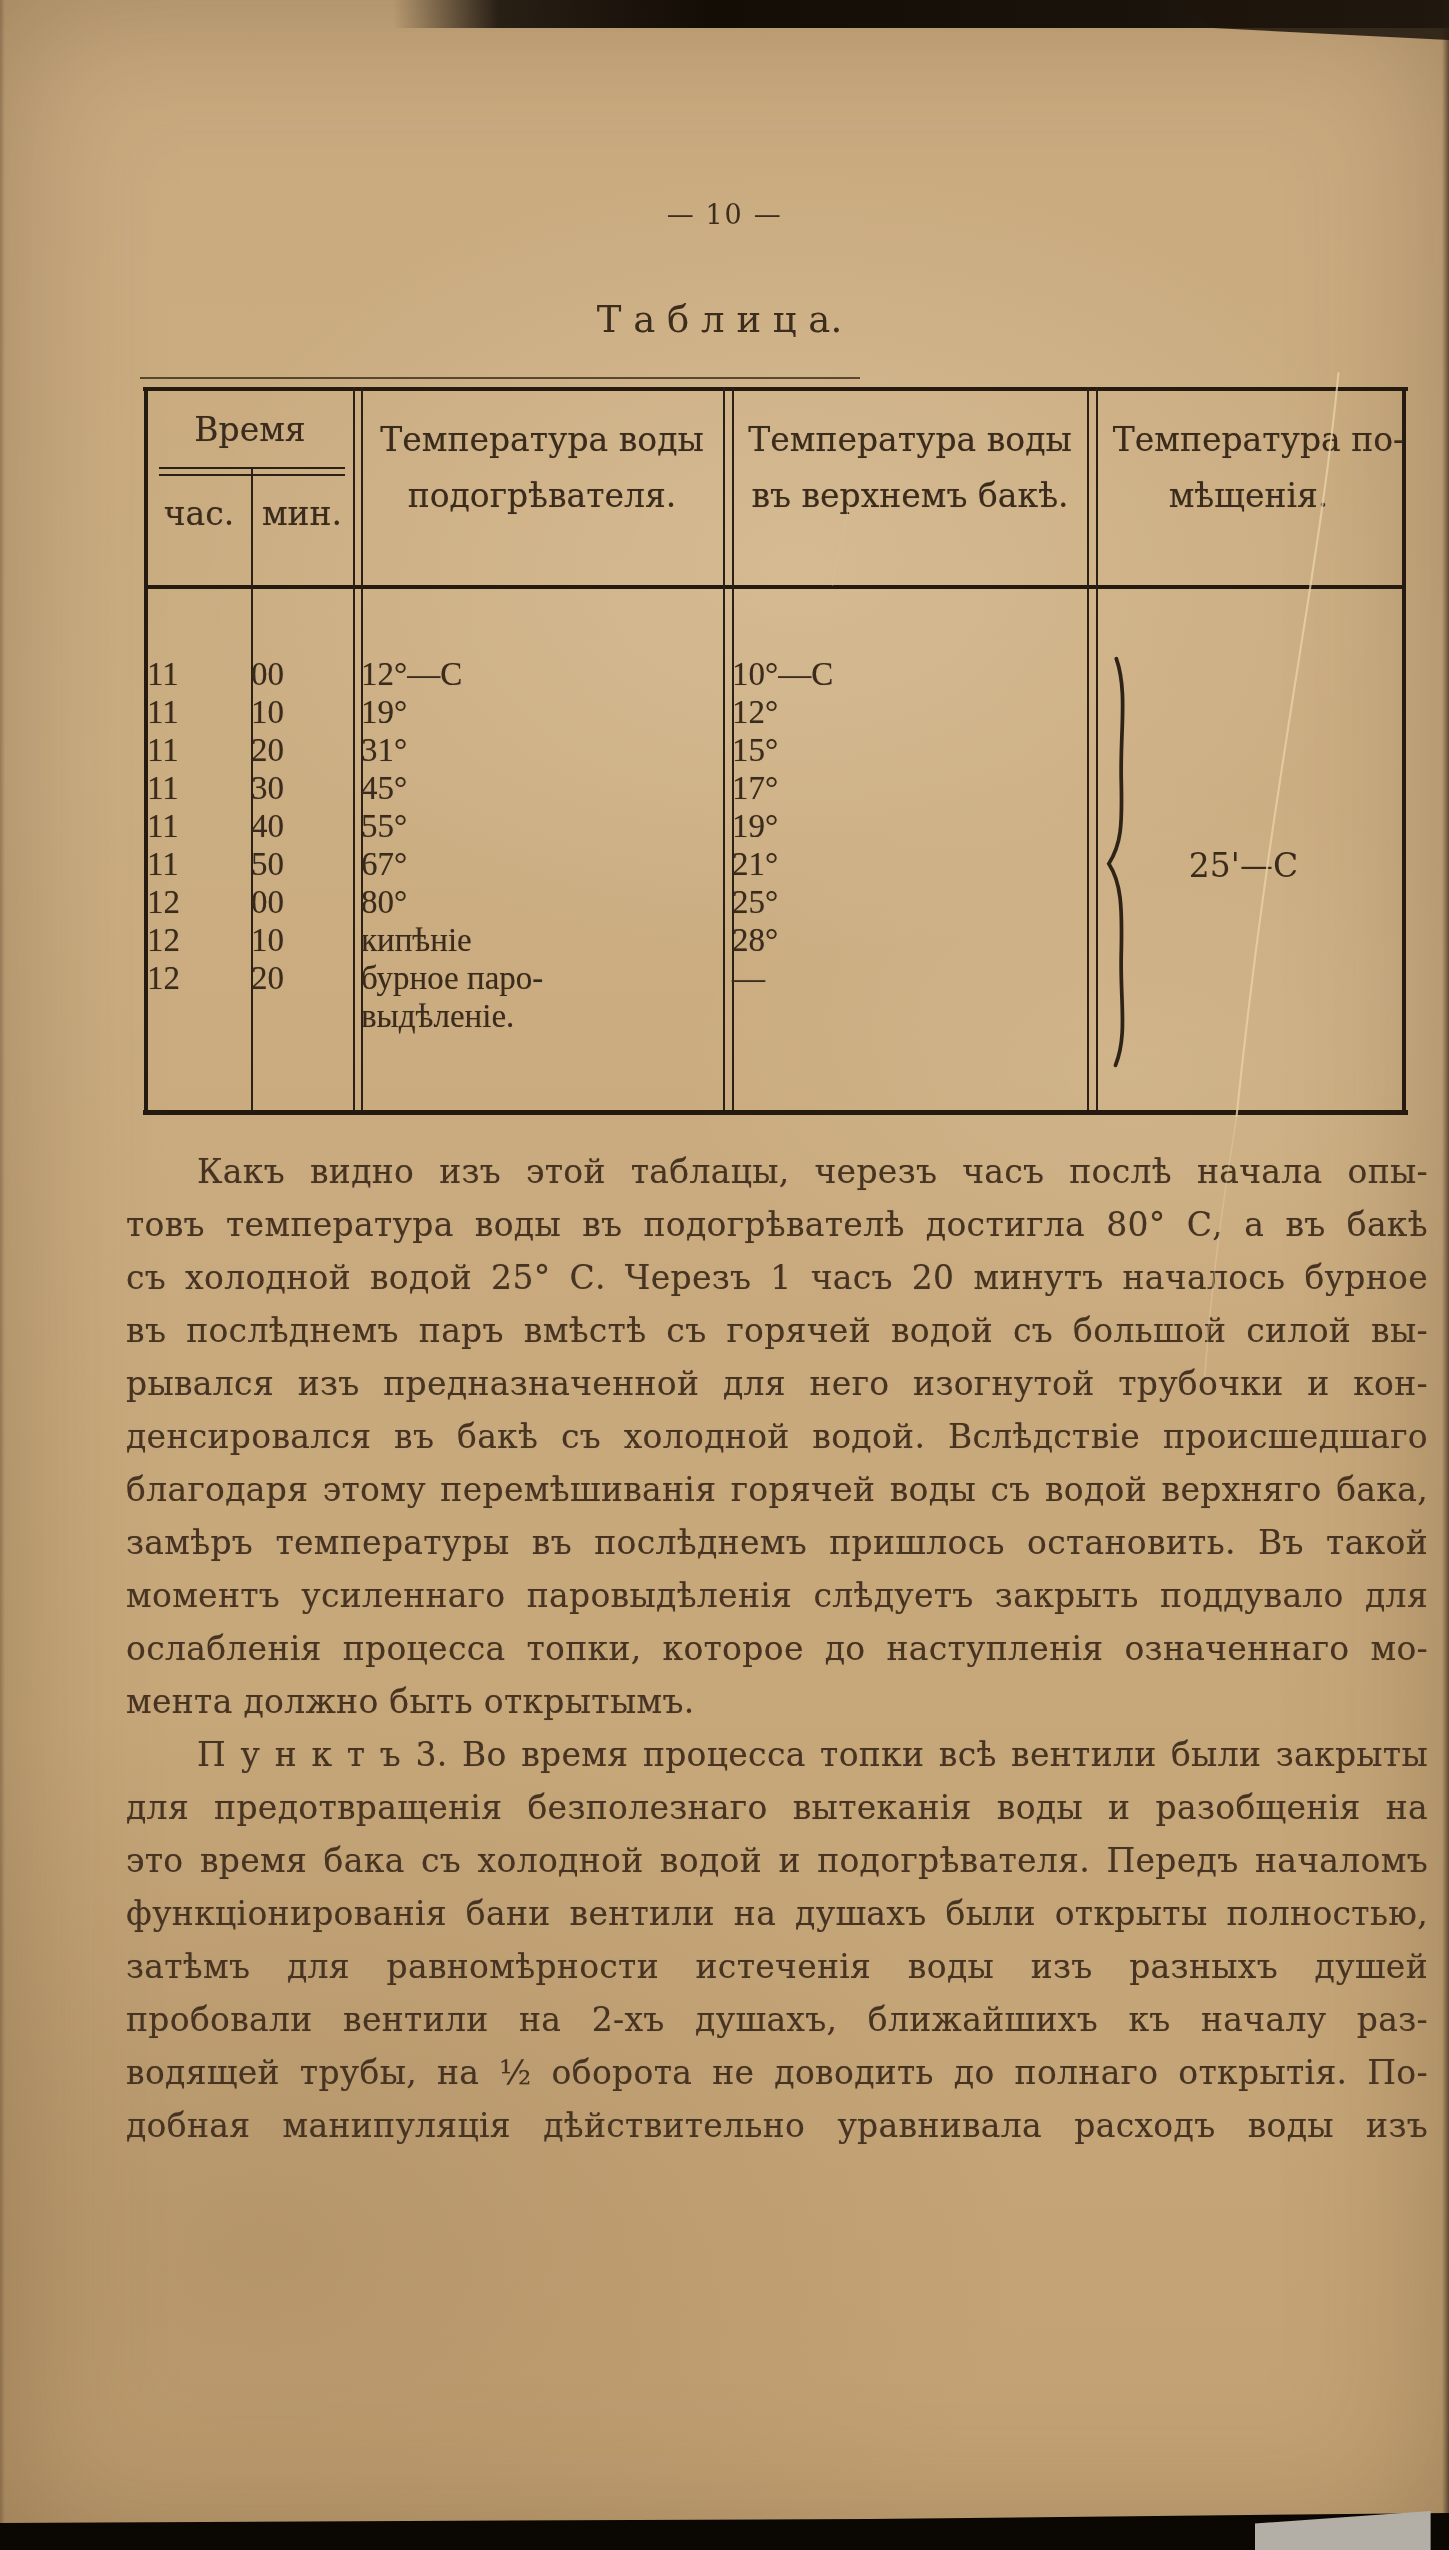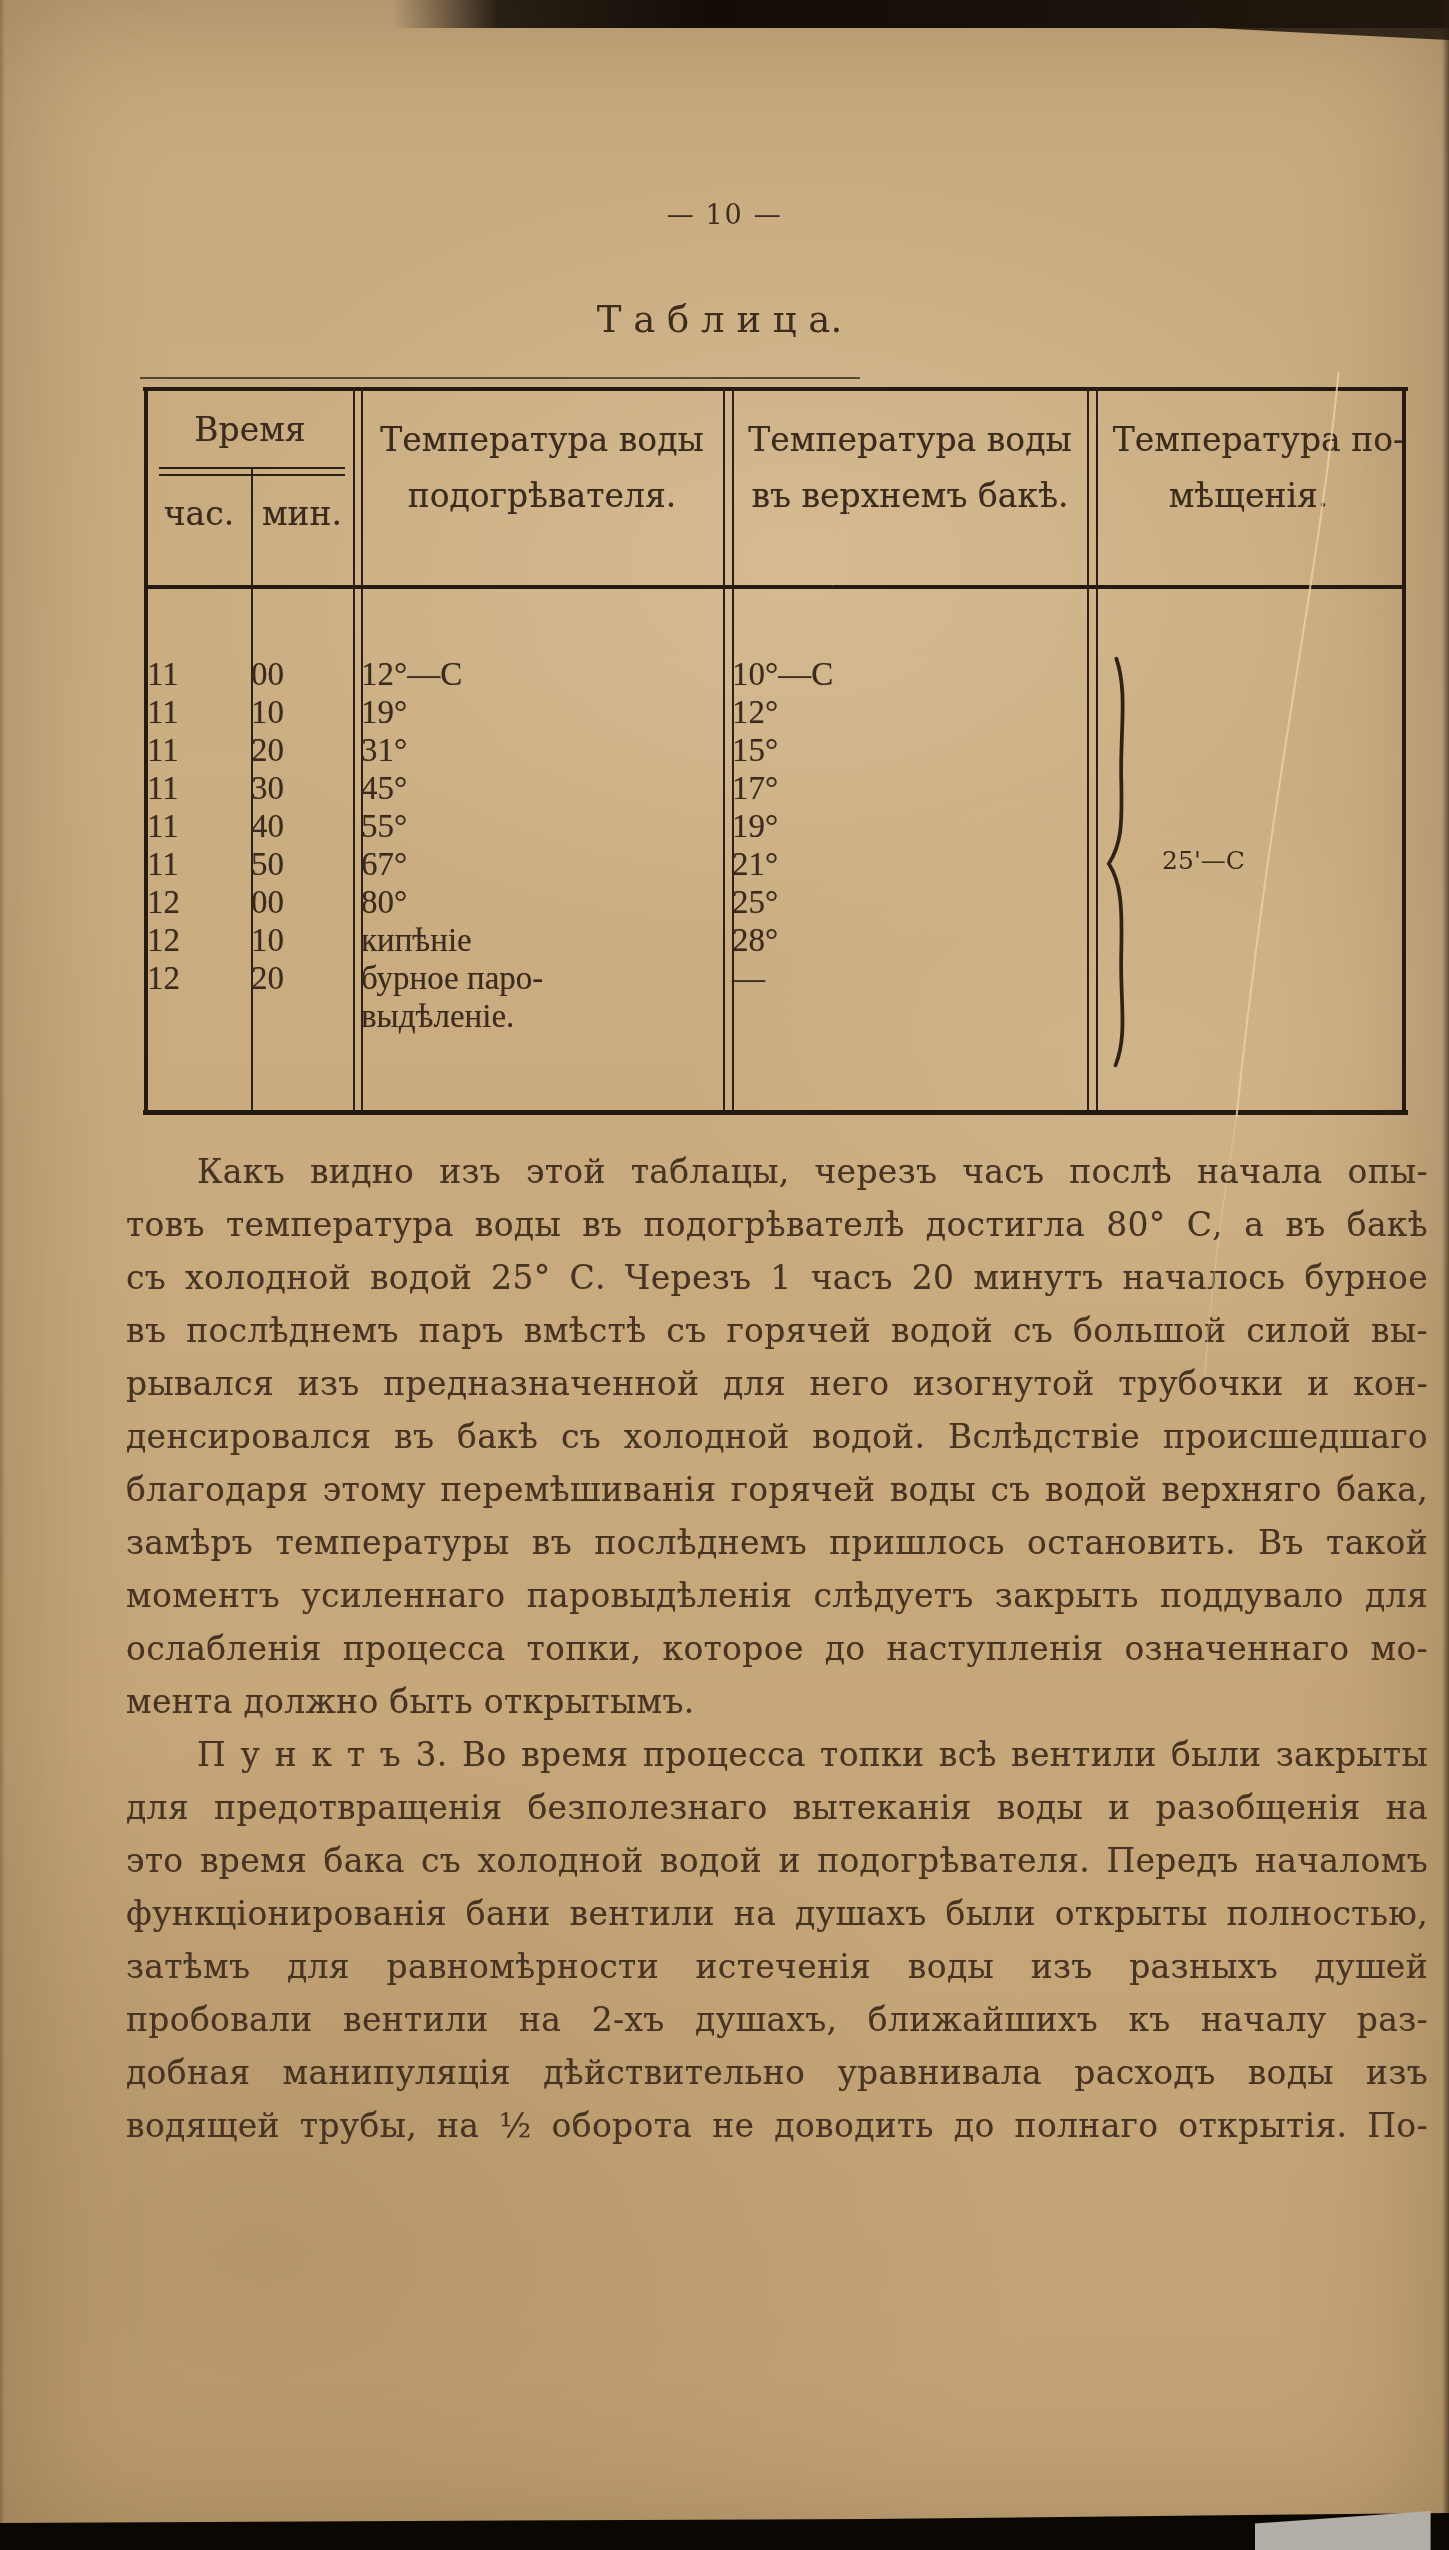--- a/index.html
+++ b/index.html
@@ -55,21 +55,21 @@
   .h-c3a{left:214px;width:362px;top:33px;} .h-c3b{left:214px;width:362px;top:89px;}
   .h-c4a{left:585px;width:356px;top:33px;} .h-c4b{left:585px;width:356px;top:89px;}
   .h-c5a{left:949px;width:325px;top:33px;} .h-c5b{left:949px;width:305px;top:89px;}
   .bcol{position:absolute;top:268px;font-size:33px;}
   .col-hour{left:0;width:104px;}
   .col-min{left:104px;width:102px;}
   .col-heater{left:214px;width:362px;}
   .col-tank{left:585px;width:356px;}
   .bcol div{height:38px;line-height:38px;text-align:left;white-space:nowrap;font-family:Liberation Serif, serif;}
   .brace-svg{left:956px;top:269px;width:30px;height:412px;}
-  .room-value{left:956px;top:459px;width:201px;text-align:center;font-size:25px;white-space:nowrap;}
+  .room-value{left:996px;top:459px;width:201px;text-align:center;font-size:33px;white-space:nowrap;}
   
   .body-text{left:126px;top:1145px;width:1302px;color:#463322;}
   .t-line{height:53px;line-height:53px;font-size:33px;text-align:justify;text-align-last:justify;
     white-space:normal;overflow:visible;letter-spacing:0.3px;
     text-shadow:0 0 0.8px rgba(58,43,28,.35);}
   .t-line.indent{padding-left:71px;}
   .t-line.short{text-align-last:left;}
   .crease{left:0;top:0;width:1449px;height:2550px;pointer-events:none;}
   .data-table .hcell, .data-table .bcol{text-shadow:0 0 0.8px rgba(48,35,22,.4);}
 </style>
@@ -177,22 +177,22 @@
       <div class="t-line">замѣръ температуры въ послѣднемъ пришлось остановить. Въ такой</div>
       <div class="t-line">моментъ усиленнаго паровыдѣленія слѣдуетъ закрыть поддувало для</div>
       <div class="t-line">ослабленія процесса топки, которое до наступленія означеннаго мо-</div>
       <div class="t-line short">мента должно быть открытымъ.</div>
       <div class="t-line indent">П у н к т ъ  3. Во время процесса топки всѣ вентили были закрыты</div>
       <div class="t-line">для предотвращенія безполезнаго вытеканія воды и разобщенія на</div>
       <div class="t-line">это время бака съ холодной водой и подогрѣвателя. Передъ началомъ</div>
       <div class="t-line">функціонированія бани вентили на душахъ были открыты полностью,</div>
       <div class="t-line">затѣмъ для равномѣрности истеченія воды изъ разныхъ душей</div>
       <div class="t-line">пробовали вентили на 2-хъ душахъ, ближайшихъ къ началу раз-</div>
+      <div class="t-line">водящей трубы, на ½ оборота не доводить до полнаго открытія. По-</div>
       <div class="t-line">добная манипуляція дѣйствительно уравнивала расходъ воды изъ</div>
-      <div class="t-line">водящей трубы, на ½ оборота не доводить до полнаго открытія. По-</div>
     </div>
 
   <svg class="abs crease" viewBox="0 0 1732 3048">
     <path d="M 1600 445 C 1575 700, 1520 930, 1478 1335" fill="none" stroke="#e8d2a6" stroke-width="2.5" opacity="0.8"></path>
     <path d="M 1478 1335 C 1455 1480, 1446 1560, 1440 1645" fill="none" stroke="#e4cfa4" stroke-width="2" opacity="0.4"></path>
     <path d="M 1015 600 C 1010 640, 1000 660, 995 700" fill="none" stroke="#d9c298" stroke-width="1.5" opacity="0.5"></path>
   </svg>
 
   <div class="abs bottom-band"></div>
   <div class="abs bottom-glare"></div>

